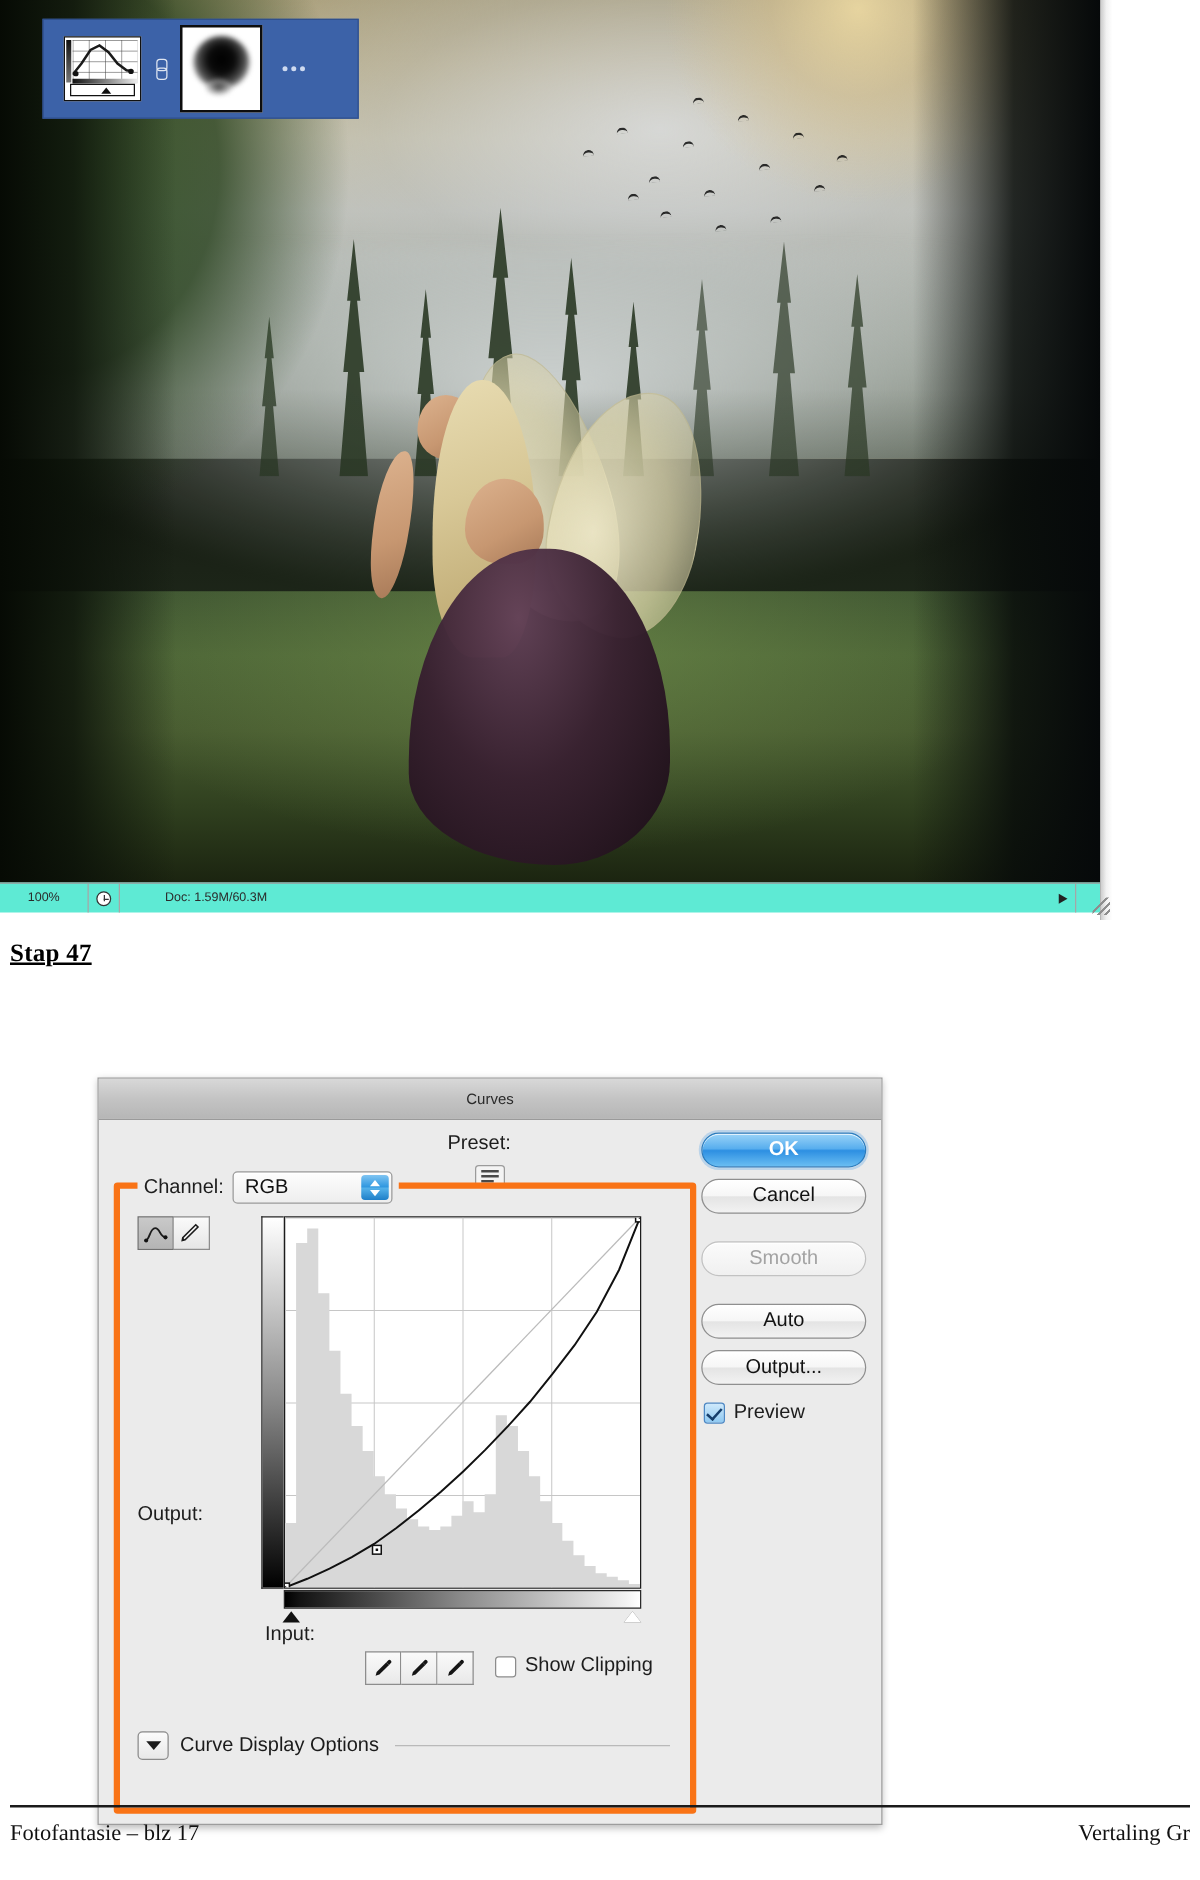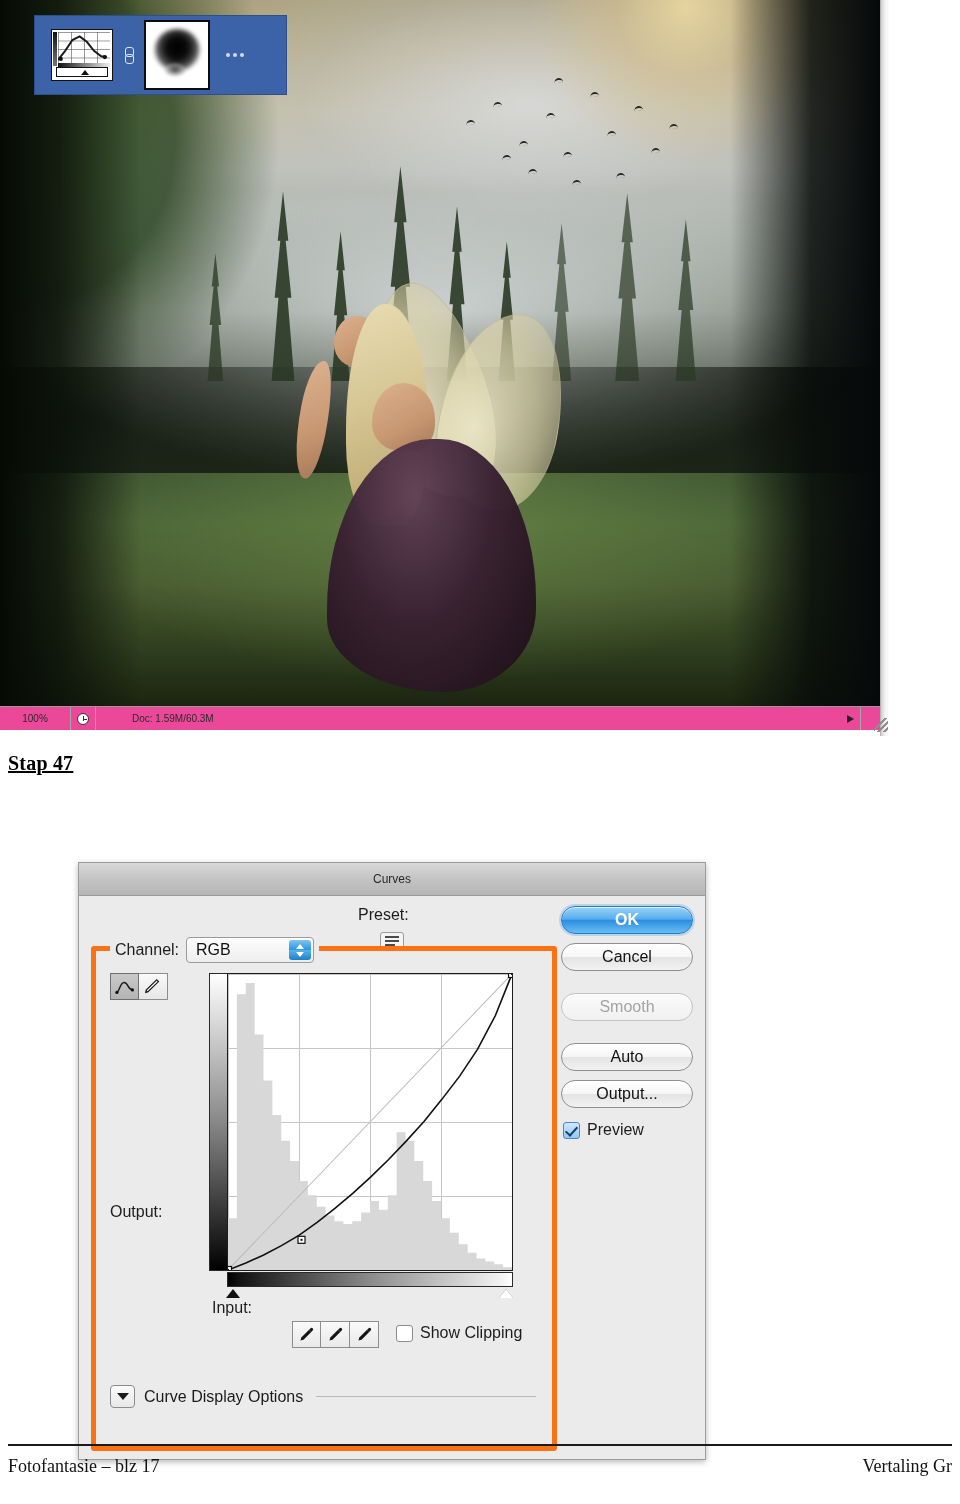--- a/index.html
+++ b/index.html
@@ -88,21 +88,21 @@
     border-radius:52% 48% 46% 58%/70% 66% 34% 30%;
   }
   .fairy-skin {
     position:absolute;
     background:linear-gradient(150deg,#dcb28e 0%,#c79771 60%,#a87a58 100%);
   }
 
   
   #ps-status {
     position:absolute; left:0; top:706px; width:880px; height:24px;
-    background:#ec4899; border-top:1px solid #9a9a9a;
+    background:#5eead4; border-top:1px solid #9a9a9a;
     display:flex; align-items:center;
     font-family:"Liberation Sans", sans-serif; font-size:10px; color:#2b2b2b;
   }
   #ps-status .zoomv { width:70px; text-align:center; }
   #ps-status .seg { border-left:1px solid #a6a6a6; height:100%; display:flex; align-items:center; padding:0 6px; }
   #ps-status .docv { padding-left:30px; white-space:nowrap; }
   .tri-right { width:0;height:0;border-left:7px solid #222;border-top:4px solid transparent;border-bottom:4px solid transparent; }
   .clock-ic {
     width:12px;height:12px;border:1.4px solid #333;border-radius:50%;position:relative;background:#fff;
   }

